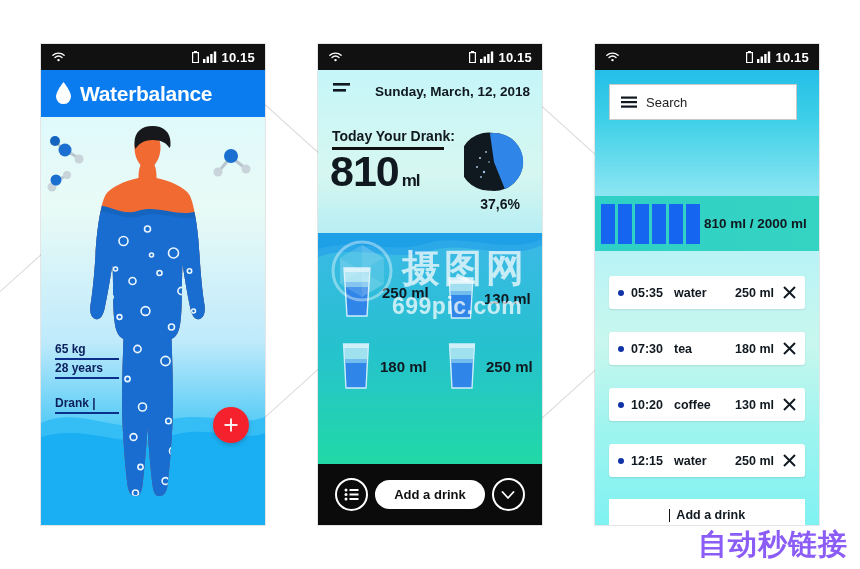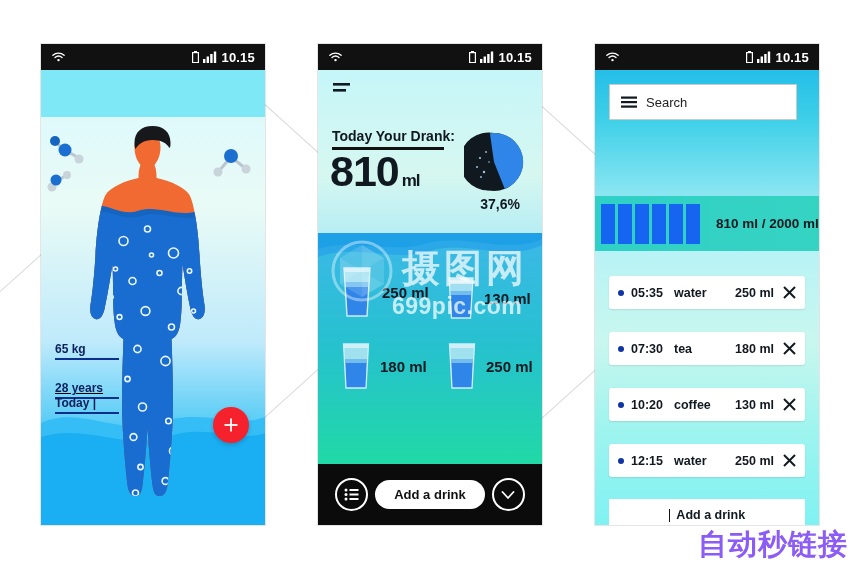--- a/index.html
+++ b/index.html
@@ -79,21 +79,21 @@
            background:linear-gradient(180deg,#17b5e8 0%,#3fd0e8 16%,#b6f2f7 40%,#c8f7ee 62%,#9ff4ef 80%,#7ff2f2 100%);}
   .search-box{position:absolute;left:14px;top:40px;width:188px;height:36px;background:#ffffff;
               border:1px solid #c9c9c9;box-sizing:border-box;display:flex;align-items:center;
               gap:9px;padding-left:11px;cursor:text;}
   .search-placeholder{font-size:13px;color:#222222;}
   .progress-band{position:absolute;left:0;right:0;top:152px;height:55px;
                  background:linear-gradient(90deg,#2fd0c6 0%,#35d3c2 100%);
                  display:flex;align-items:center;}
   .bars{display:flex;gap:3px;margin-left:6px;}
   .bar{width:14px;height:40px;background:#1565f0;}
-  .progress-text{margin-left:16px;font-size:13.5px;font-weight:bold;color:#101820;}
+  .progress-text{margin-left:4px;font-size:13.5px;font-weight:bold;color:#101820;}
   .entry{position:absolute;left:14px;width:196px;height:33px;background:#ffffff;
          border-radius:3px;display:flex;align-items:center;box-sizing:border-box;
          padding:0 9px;box-shadow:0 1px 2px rgba(0,0,0,0.10);cursor:pointer;}
   .dot{width:6px;height:6px;border-radius:50%;background:#1034a6;flex:0 0 auto;margin-right:7px;}
   .e-time{font-size:12.5px;font-weight:bold;color:#101820;width:38px;}
   .e-kind{font-size:12.5px;font-weight:bold;color:#101820;flex:1;margin-left:5px;}
   .e-amt{font-size:12.5px;font-weight:bold;color:#101820;margin-right:9px;}
   .x-btn{cursor:pointer;}
   .add-field{position:absolute;left:14px;top:455px;width:196px;height:32px;background:#ffffff;
              display:flex;align-items:center;justify-content:center;box-sizing:border-box;cursor:text;}
@@ -146,20 +146,28 @@
               <rect x="0" y="8" width="2.4" height="4" fill="#fff"></rect>
               <rect x="3.6" y="5.5" width="2.4" height="6.5" fill="#fff"></rect>
               <rect x="7.2" y="3" width="2.4" height="9" fill="#fff"></rect>
               <rect x="10.8" y="0.5" width="2.4" height="11.5" fill="#fff"></rect>
             </svg>
           </span>
           <span class="status-time">10.15</span>
         </span>
       </div>
 
+      <div class="p1-header">
+        <span>
+          <svg class="ic" width="17" height="23" viewBox="0 0 17 23">
+            <path d="M8.5 0C8.5 0 1 9.3 1 14.6A7.5 7.5 0 0 0 16 14.6C16 9.3 8.5 0 8.5 0z" fill="#ffffff"></path>
+          </svg>
+        </span>
+        <span class="p1-title">Waterbalance</span>
+      </div>
 
       <div class="p1-body">
 
         <svg class="wave" viewBox="0 0 224 150" preserveAspectRatio="none">
           <path d="M0 48 C 40 30, 80 62, 118 48 C 160 32, 195 54, 224 42 L224 150 L0 150 Z" fill="#35bdf5"></path>
           <path d="M0 62 C 45 48, 85 76, 126 62 C 168 48, 198 68, 224 58 L224 150 L0 150 Z" fill="#1aaef2"></path>
         </svg>
 
         <div class="molecule" style="left:8px;top:18px;">
           <svg width="36" height="34" viewBox="0 0 36 34">
@@ -241,26 +249,26 @@
           </g>
 
           <path d="M49 22 c0-11 7-17 18-17 c11 0 18 6 18 17 c0 2 0 4-1 5
                    c-3-5-8-8-17-8 c-9 0-14 4-17 9 c-1-2-1-4-1-6z" fill="#17181c"></path>
         </svg>
 
         <div class="stat" style="top:225px;">
           <div class="stat-text">65 kg</div>
           <div class="stat-rule"></div>
         </div>
-        <div class="stat" style="top:264px;text-decoration:underline;">
+        <div class="stat" style="top:244px;">
           <div class="stat-text">28 years</div>
           <div class="stat-rule"></div>
         </div>
         <div class="stat" style="top:279px;">
-          <div class="stat-text">Today |</div>
+          <div class="stat-text">Drank |</div>
           <div class="stat-rule"></div>
         </div>
 
         <div class="fab">
           <span>
             <svg class="ic" width="18" height="18" viewBox="0 0 18 18">
               <line x1="9" y1="2.5" x2="9" y2="15.5" stroke="#fff" stroke-width="1.8"></line>
               <line x1="2.5" y1="9" x2="15.5" y2="9" stroke="#fff" stroke-width="1.8"></line>
             </svg>
           </span>
@@ -300,20 +308,21 @@
         </span>
       </div>
 
       <div class="p2-top">
         <span class="hamburger-sm">
           <svg class="ic" width="19" height="13" viewBox="0 0 19 13">
             <rect x="0" y="1" width="17" height="2.6" fill="#101820"></rect>
             <rect x="0" y="7" width="13" height="2.6" fill="#101820"></rect>
           </svg>
         </span>
+        <div class="p2-date">Sunday, March, 12, 2018</div>
         <div class="p2-drank-label">Today Your Drank:</div>
         <div class="p2-rule"></div>
         <div class="p2-big">
           <span>810</span><span class="p2-unit">ml</span>
         </div>
 
         <svg class="p2-pie" viewBox="0 0 60 60">
           <circle cx="30" cy="30" r="29" fill="#101820"></circle>
 
           <path d="M30 30 L30 1 A29 29 0 1 0 24.5 58.5 Z" fill="#101820"></path>

